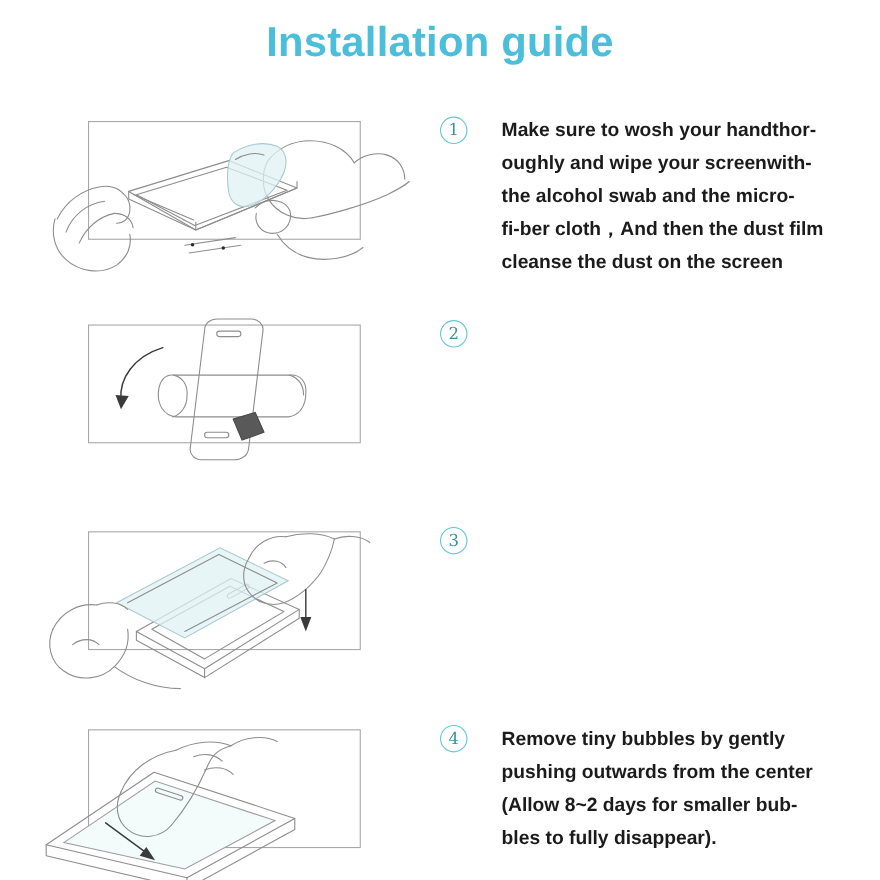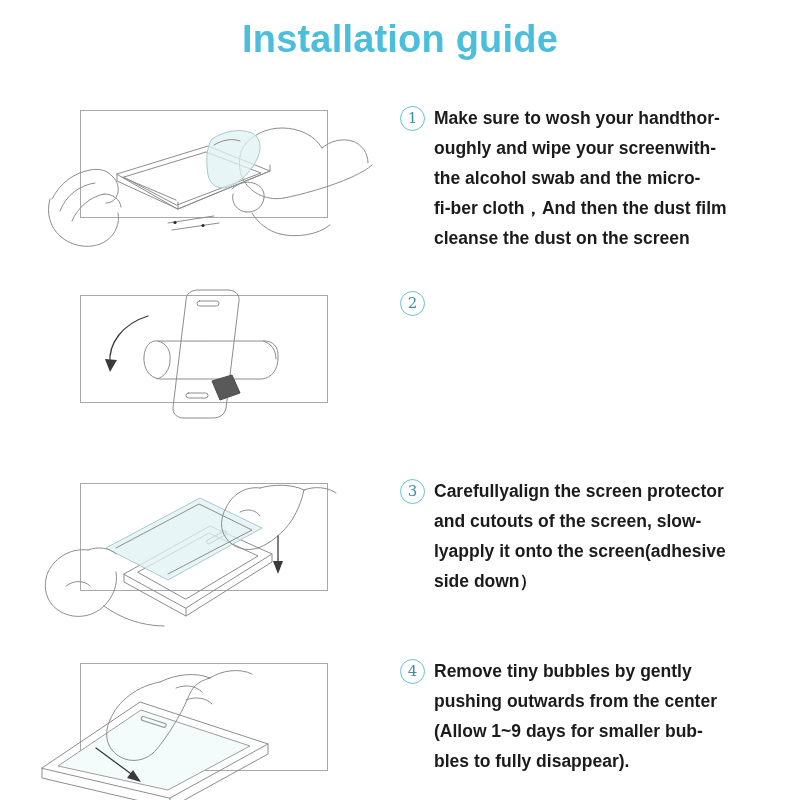--- a/index.html
+++ b/index.html
@@ -90,20 +90,21 @@
     font-family: "DejaVu Serif", serif;
   }
   .step-text {
     flex: 1 1 auto;
     max-width: 315px;
     font-size: 17.5px;
     font-weight: bold;
     line-height: 30px;
     color: #1b1b1b;
     white-space: pre-line;
+    margin-left: 22px;
   }
 
   
   .art-layer .ln {
     fill: none;
     stroke: #8d8d8d;
     stroke-width: 1;
     stroke-linecap: round;
     stroke-linejoin: round;
   }
@@ -243,24 +244,20 @@
       <path class="ln" d="M104 138 C114 128 118 116 116 104"></path>
       <path class="ln" d="M66 118 C74 112 84 112 90 118"></path>
       <path class="ln" d="M104 138 C120 150 142 158 164 158"></path>
 
       <path class="arrow" d="M278 68 L278 98"></path>
       <path class="arrowhead" d="M278 106 L273 93 L283 93 Z"></path>
     </svg>
   </div>
   <div class="text-cell">
     <div class="step-number">3</div>
-    <div class="step-text">Carefullyalign the screen protector
-and cutouts of the screen, slow-
-lyapply it onto the screen(adhesive
-side down）</div>
   </div>
 </div>
 
 <div class="step-row" id="step-row-4">
   <div class="illustration-cell">
     <div class="illustration-frame"></div>
     <svg class="art-layer" viewBox="0 0 400 175">
 
       <path class="ln" d="M42 120 L140 54 L268 96 L170 150 Z" fill="#fbfefe"></path>
       <path class="ln" d="M42 120 L42 130 L170 160 L170 150"></path>
@@ -277,16 +274,16 @@
       <path class="ln" d="M186 52 C196 48 206 50 212 56"></path>
 
       <path class="arrow" d="M96 100 L134 128"></path>
       <path class="arrowhead" d="M141 134 L127 130 L133 122 Z"></path>
     </svg>
   </div>
   <div class="text-cell">
     <div class="step-number">4</div>
     <div class="step-text">Remove tiny bubbles by gently
 pushing outwards from the center
-(Allow 1~9 days for smaller bub-
+(Allow 8~2 days for smaller bub-
 bles to fully disappear).</div>
   </div>
 </div>
 
 </body></html>

